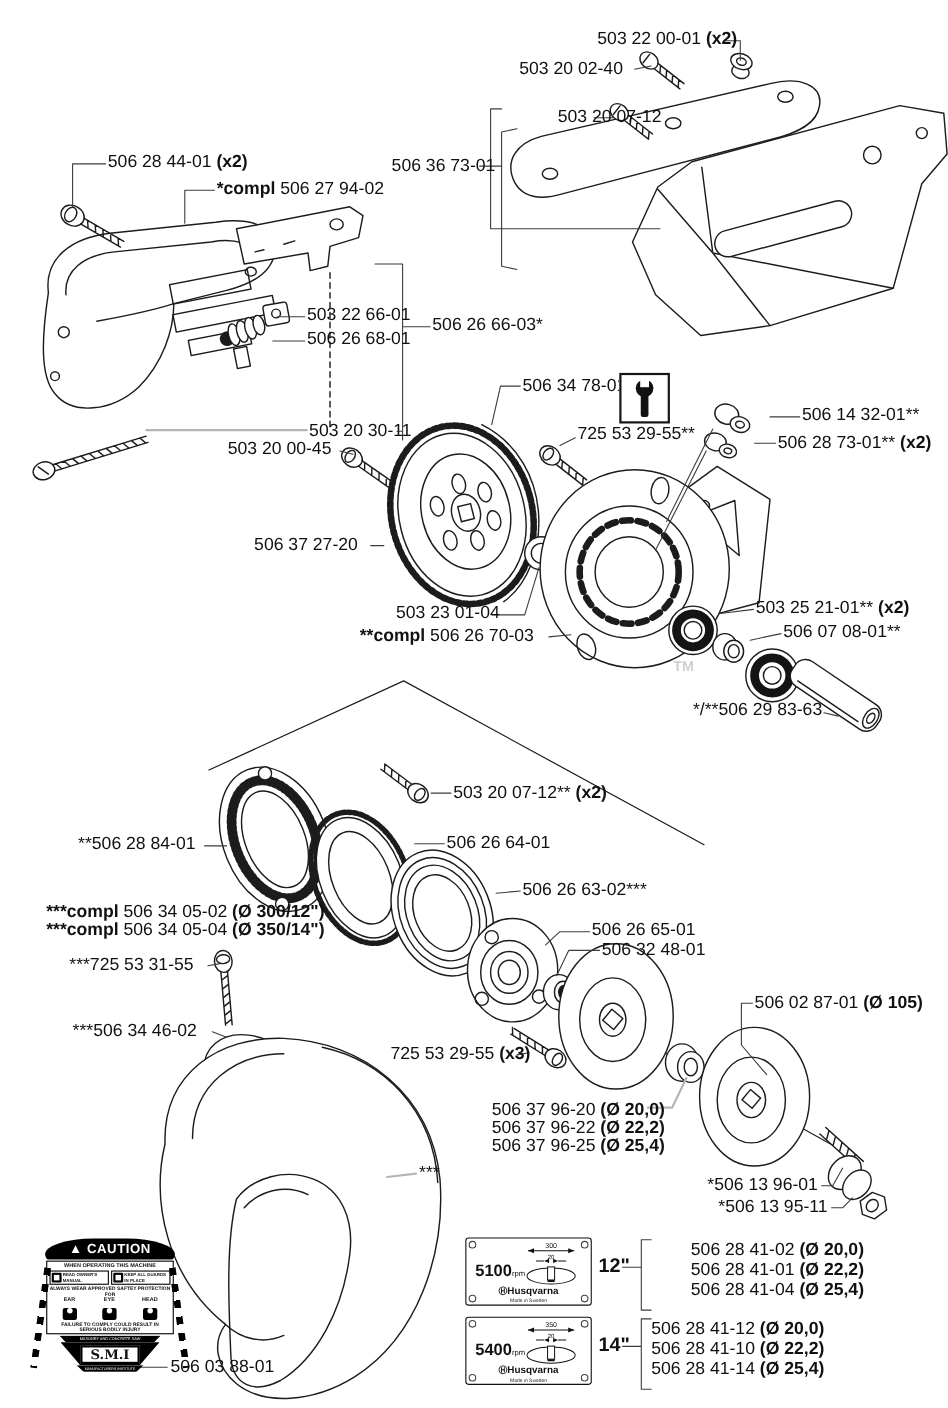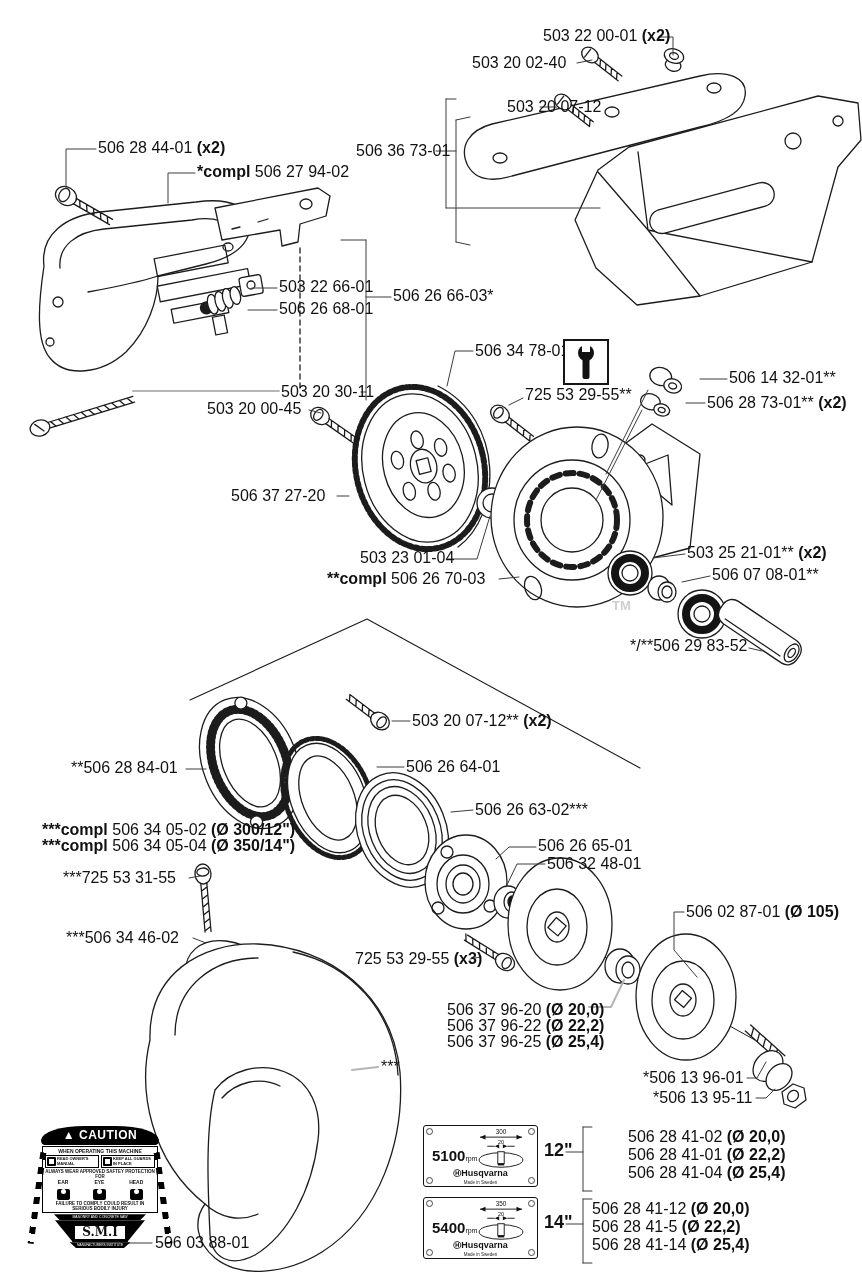--- a/index.html
+++ b/index.html
@@ -358,21 +358,21 @@
       <div class="callout" style="left: 207px; top: 401px;"><span>503 20 00-45</span></div>
       <div class="callout" style="left: 475px; top: 343px;"><span>506 34 78-01</span></div>
       <div class="callout" style="left: 525px; top: 387px;"><span>725 53 29-55**</span></div>
       <div class="callout" style="left: 729px; top: 370px; text-align: right;"><span>506 14 32-01**</span></div>
       <div class="callout" style="left: 707px; top: 395px;"><span>506 28 73-01** </span><span class="b">(x2)</span></div>
       <div class="callout" style="left: 231px; top: 488px;"><span>506 37 27-20</span></div>
       <div class="callout" style="left: 360px; top: 550px;"><span>503 23 01-04</span></div>
       <div class="callout" style="left: 327px; top: 571px;"><span class="b">**compl </span><span>506 26 70-03</span></div>
       <div class="callout" style="left: 687px; top: 545px;"><span>503 25 21-01** </span><span class="b">(x2)</span></div>
       <div class="callout" style="left: 712px; top: 567px;"><span>506 07 08-01**</span></div>
-      <div class="callout" style="left: 630px; top: 638px;"><span>*/**506 29 83-52</span></div>
+      <div class="callout" style="left: 630px; top: 638px;"><span>*/**506 29 83-63</span></div>
       <div class="callout" style="left: 412px; top: 713px;"><span>503 20 07-12** </span><span class="b">(x2)</span></div>
       <div class="callout" style="left: 71px; top: 760px;"><span>**506 28 84-01</span></div>
       <div class="callout" style="left: 406px; top: 759px;"><span>506 26 64-01</span></div>
       <div class="callout" style="left: 475px; top: 802px;"><span>506 26 63-02***</span></div>
       <div class="callout" style="left: 42px; top: 822px;"><span class="b">***compl </span><span>506 34 05-02 </span><span class="b">(Ø 300/12")</span></div>
       <div class="callout" style="left: 42px; top: 838px;"><span class="b">***compl </span><span>506 34 05-04 </span><span class="b">(Ø 350/14")</span></div>
       <div class="callout" style="left: 63px; top: 870px;"><span>***725 53 31-55</span></div>
       <div class="callout" style="left: 538px; top: 838px;"><span>506 26 65-01</span></div>
       <div class="callout" style="left: 547px; top: 856px;"><span>506 32 48-01</span></div>
       <div class="callout" style="left: 66px; top: 930px;"><span>***506 34 46-02</span></div>
@@ -456,21 +456,21 @@
   <div class="size-label" style="left:544px;top:1140px;">12"</div>
   <div class="size-label" style="left:544px;top:1212px;">14"</div>
 
   <div class="parts-group" style="left:592px;top:1128px;margin-left:36px;">
     <div><span>506 28 41-02</span> <b>(Ø 20,0)</b></div>
     <div><span>506 28 41-01</span> <b>(Ø 22,2)</b></div>
     <div><span>506 28 41-04</span> <b>(Ø 25,4)</b></div>
   </div>
   <div class="parts-group" style="left:592px;top:1200px;">
     <div><span>506 28 41-12</span> <b>(Ø 20,0)</b></div>
-    <div><span>506 28 41-5</span> <b>(Ø 22,2)</b></div>
+    <div><span>506 28 41-10</span> <b>(Ø 22,2)</b></div>
     <div><span>506 28 41-14</span> <b>(Ø 25,4)</b></div>
   </div>
 
   <div id="decal">
     <div class="chev l"></div>
     <div class="chev r"></div>
     <div class="d-head">
       <span>▲</span>
       <span>CAUTION</span>
     </div>

